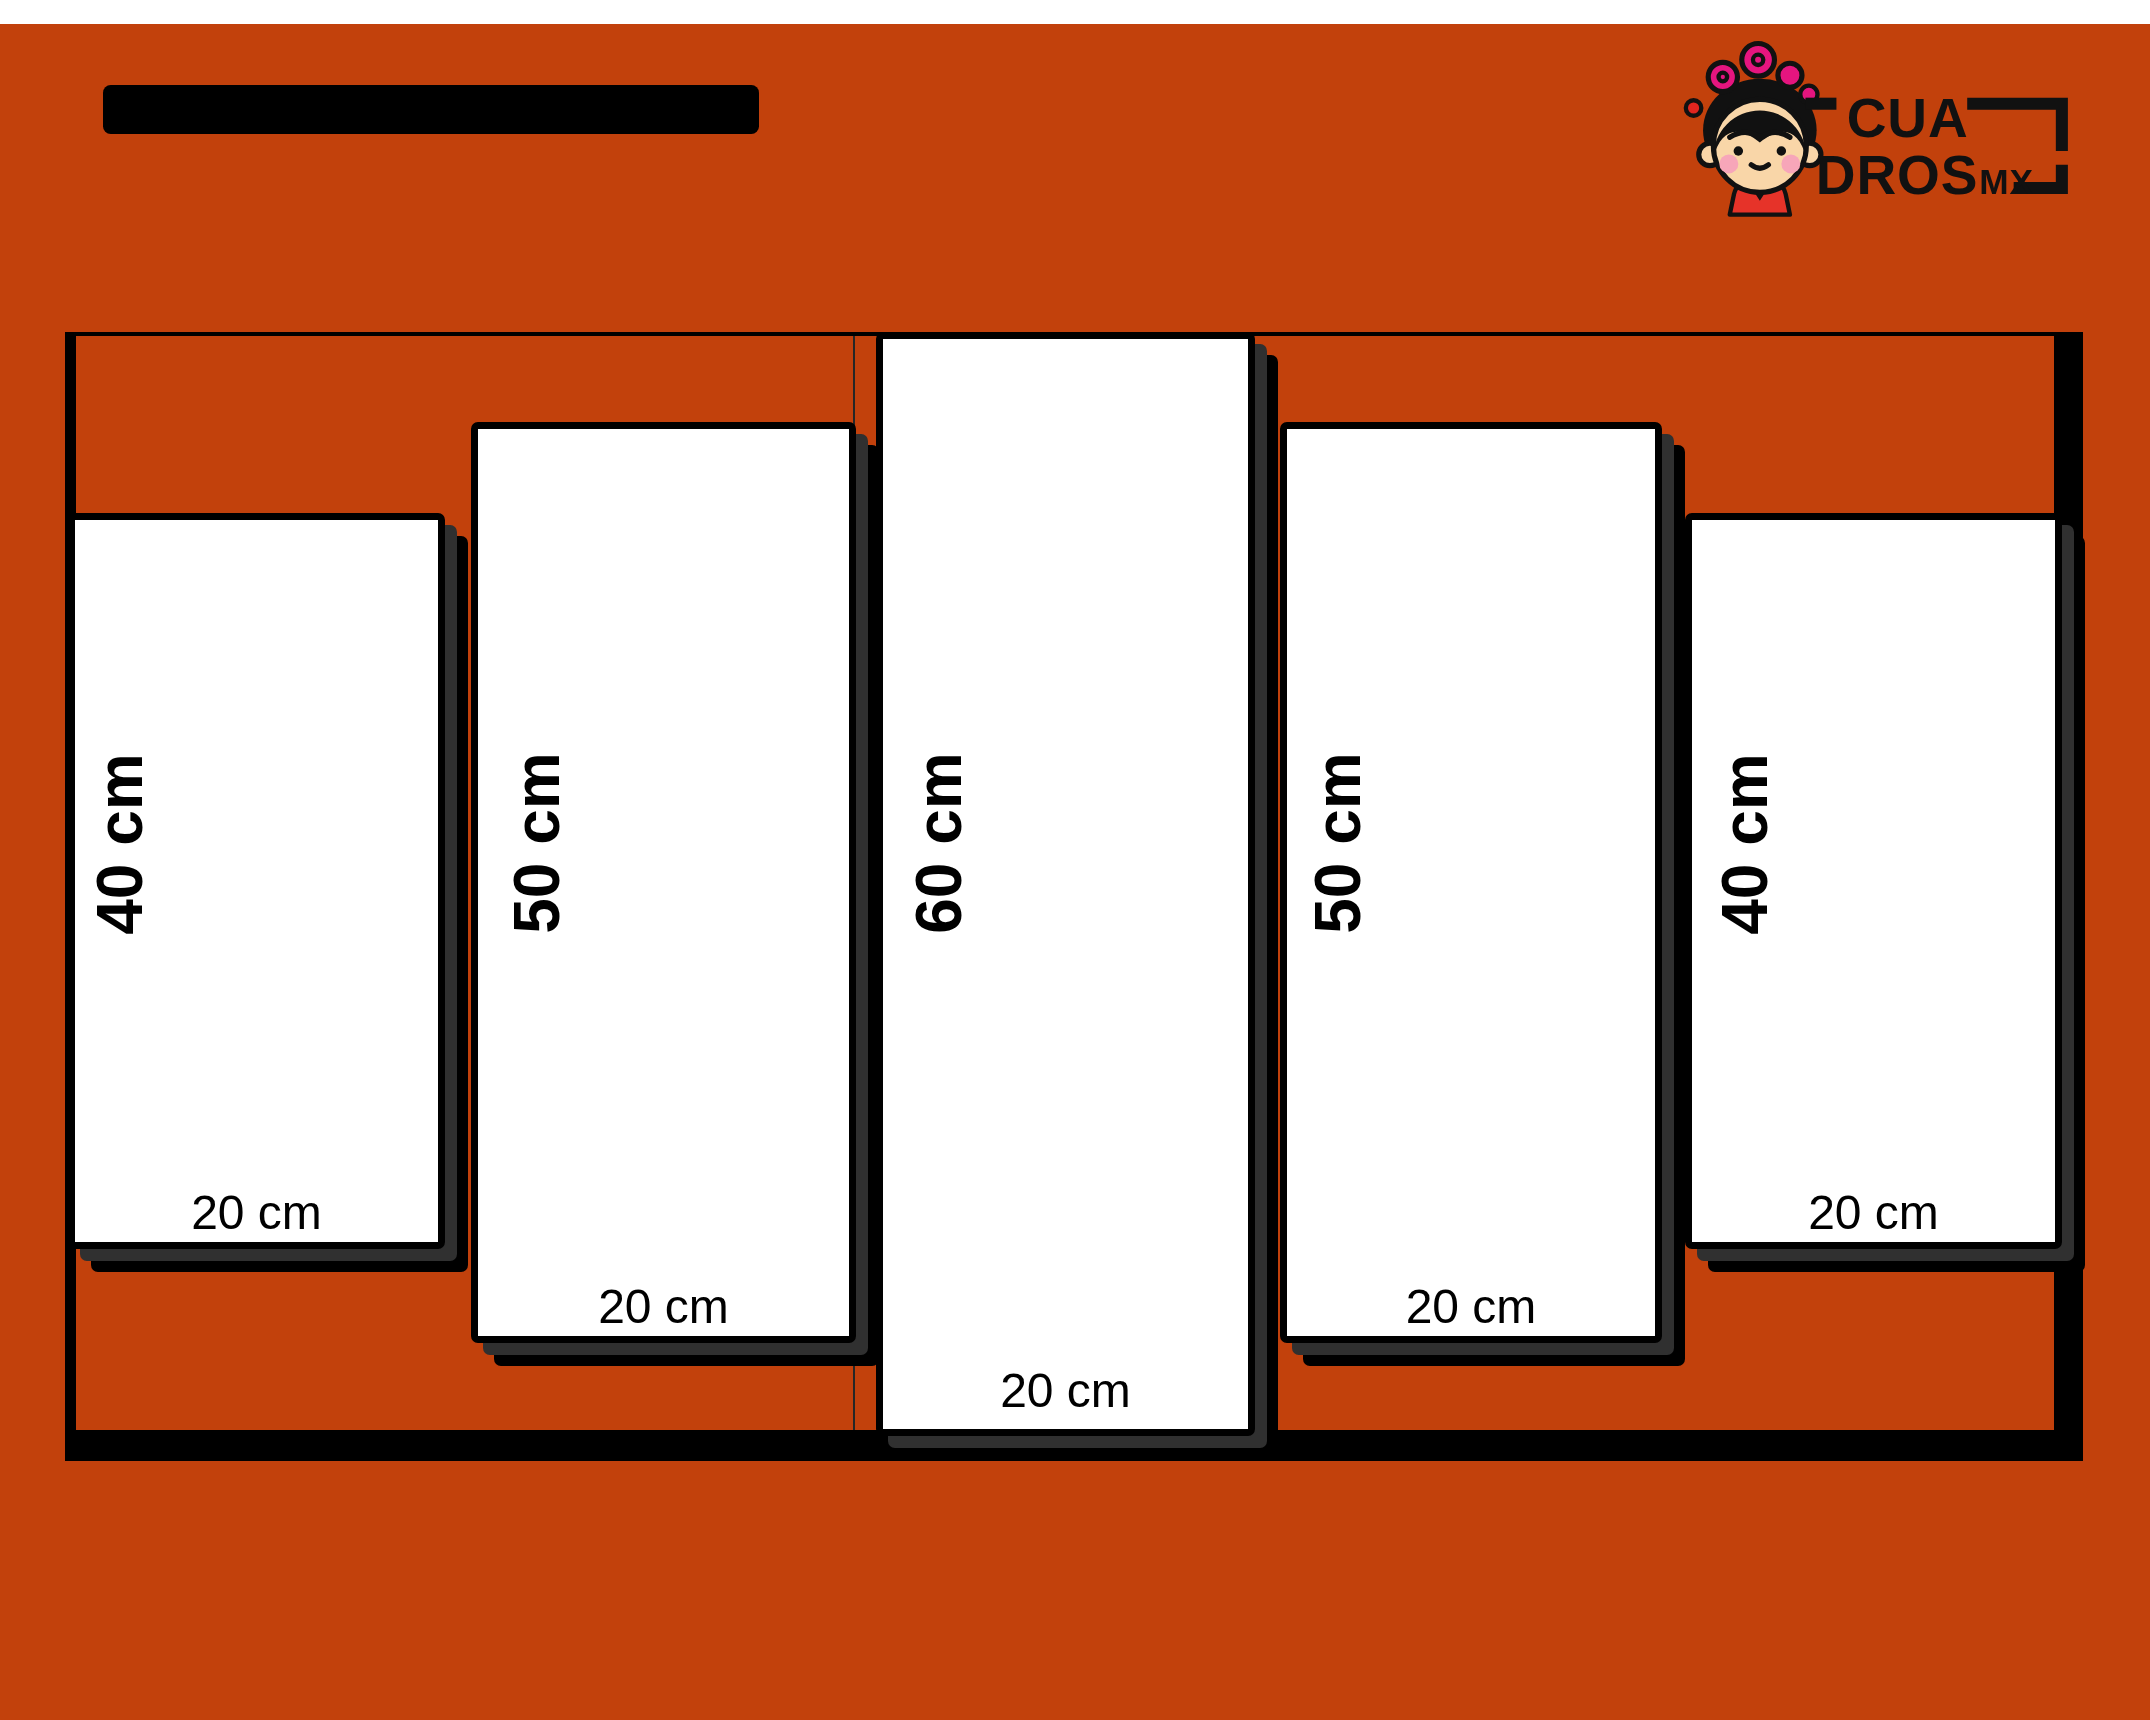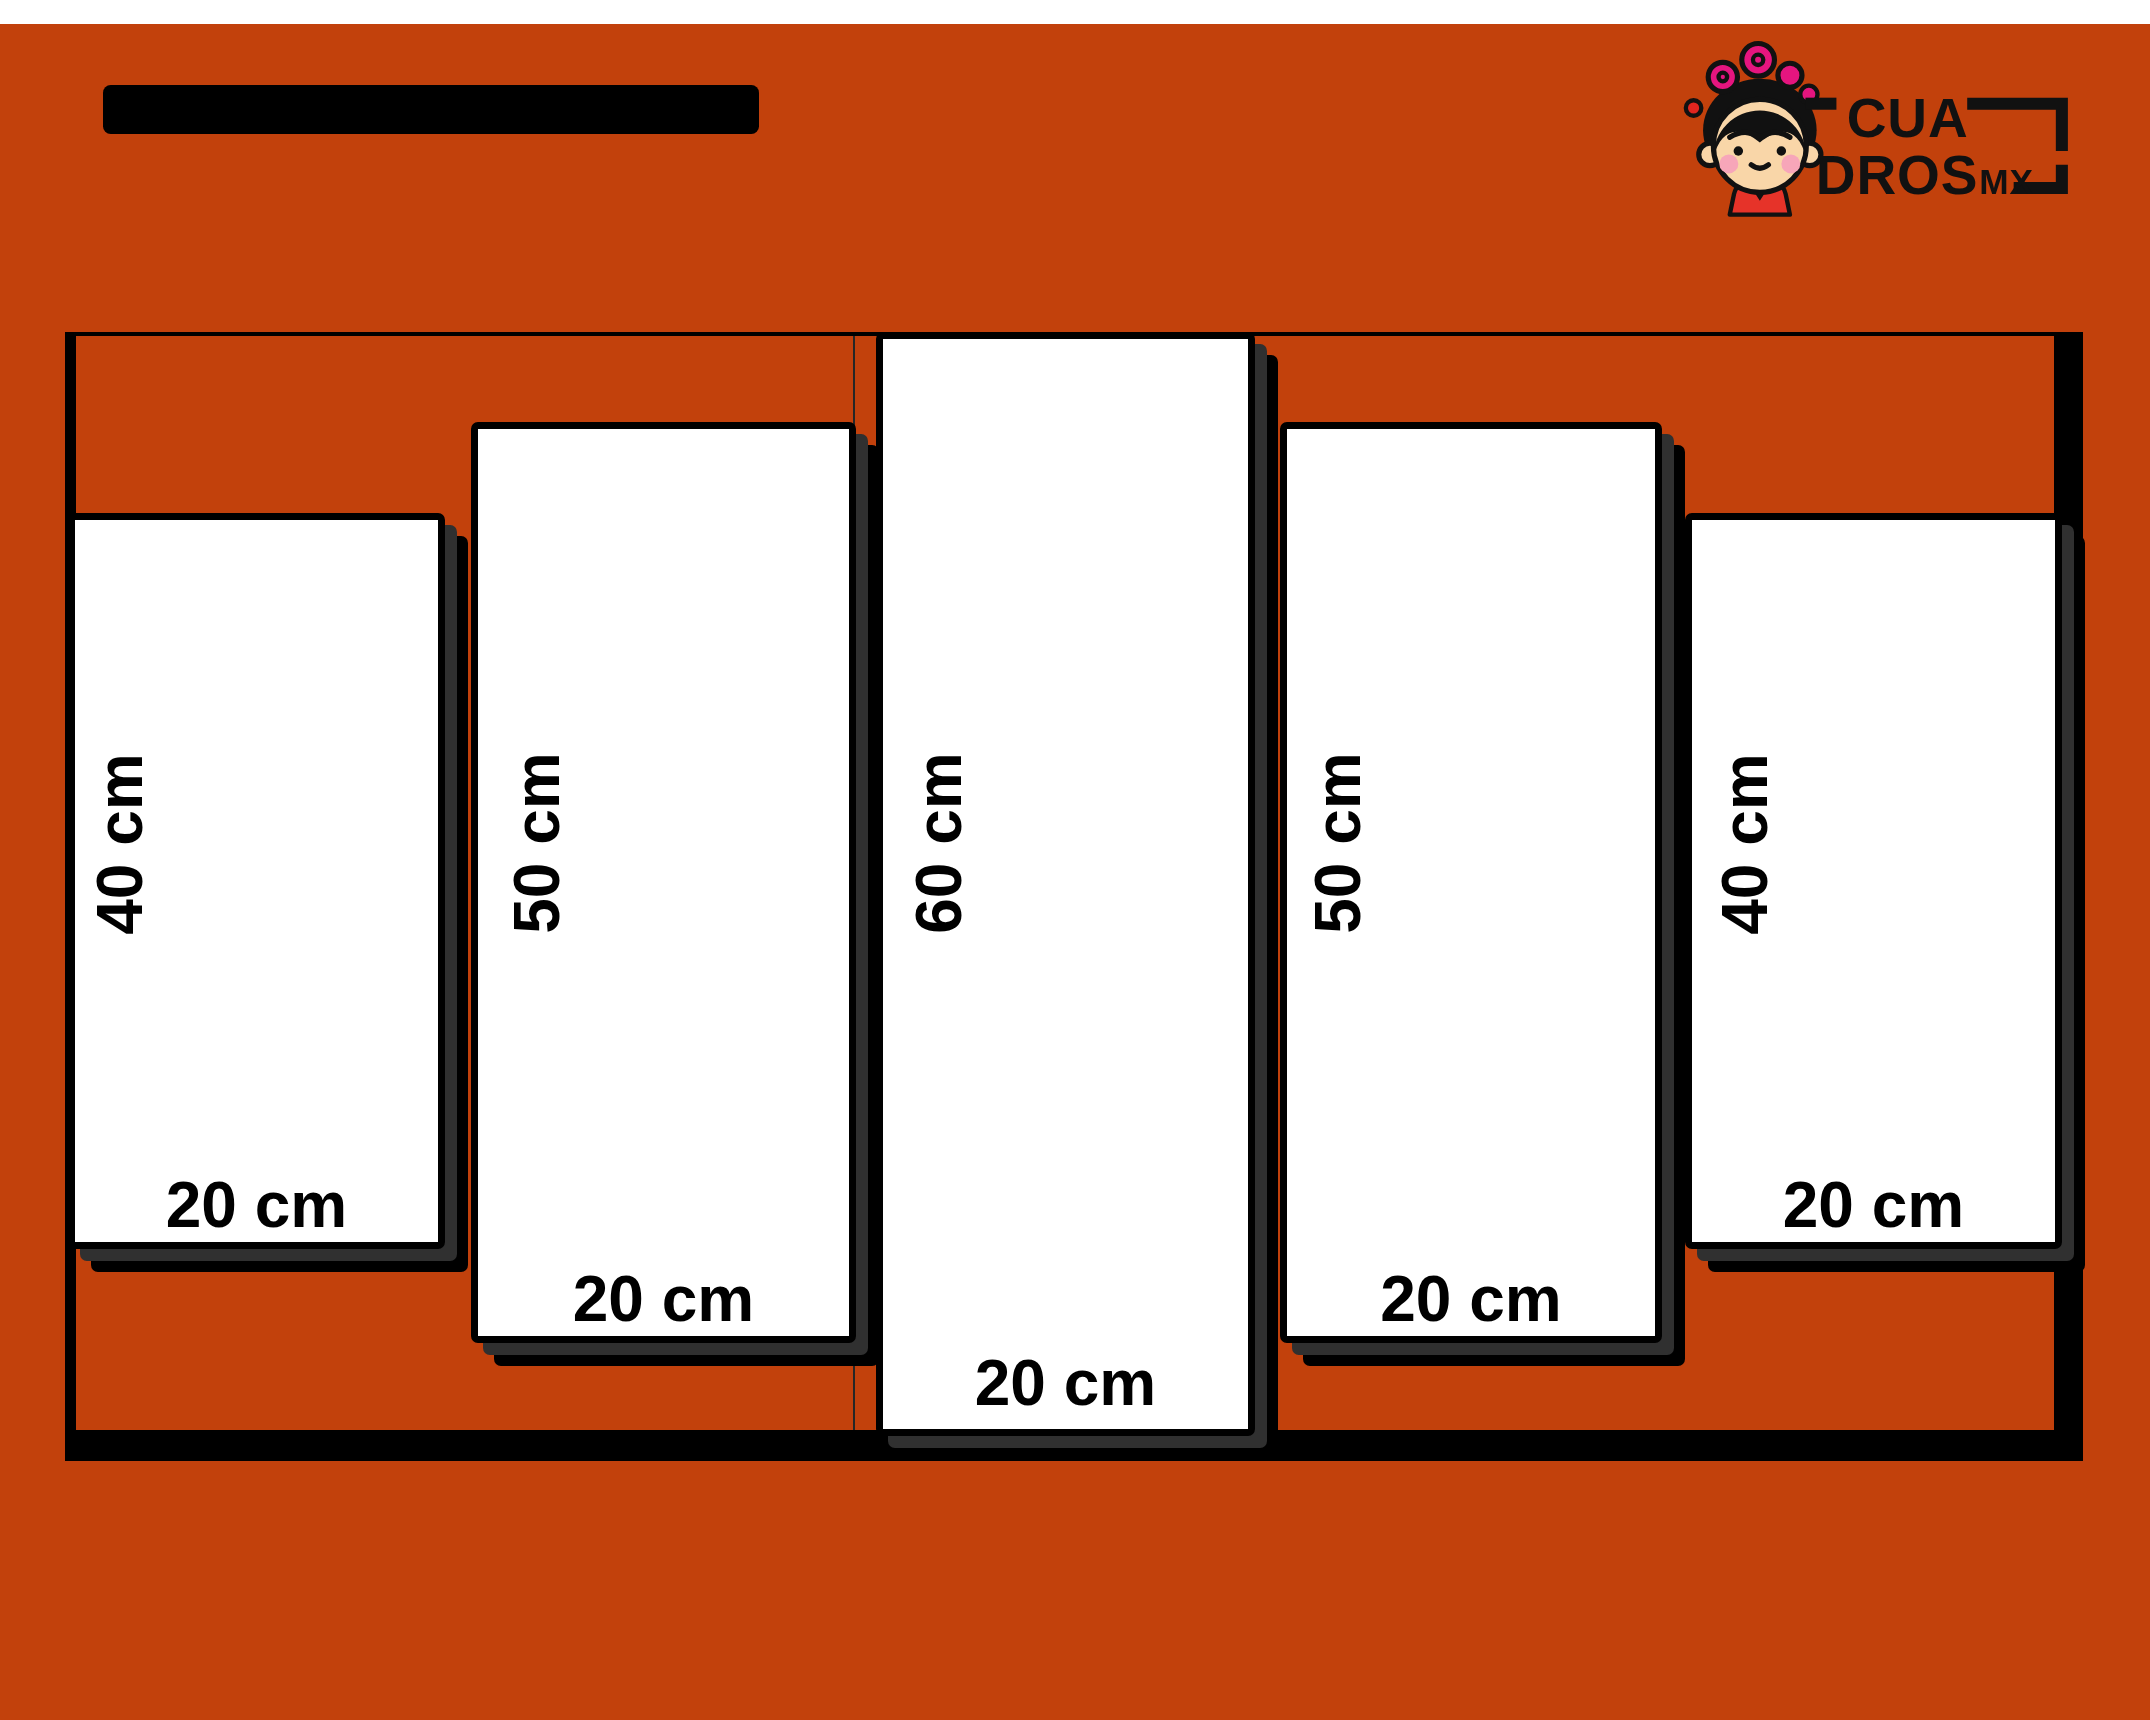--- a/index.html
+++ b/index.html
@@ -32,21 +32,21 @@
 
   .vlabel{position:absolute;font-weight:bold;font-size:64px;line-height:1;color:#000;
           white-space:nowrap;transform:translate(-50%,-50%) rotate(-90deg);}
   .p1 .vlabel{left:45px;top:324px;}
   .p2 .vlabel{left:59px;top:414px;}
   .p3 .vlabel{left:56px;top:504px;}
   .p4 .vlabel{left:51px;top:414px;}
   .p5 .vlabel{left:53px;top:324px;}
 
   .hlabel{position:absolute;left:50%;bottom:5.2px;transform:translateX(-50%);
-          font-weight:bold;font-size:64px;line-height:1;color:#000;white-space:nowrap;}
+          font-weight:normal;font-size:48px;line-height:1;color:#000;white-space:nowrap;}
   .p3 .hlabel{bottom:13.8px;}
 
   .logo text{font-family:"Liberation Sans",sans-serif;font-weight:bold;fill:#111;}
   .logo .big{font-size:64px;letter-spacing:1px;}
   .logo .small{font-size:41px;letter-spacing:1px;}
 </style>
 </head>
 <body>
 
 <div class="page">

